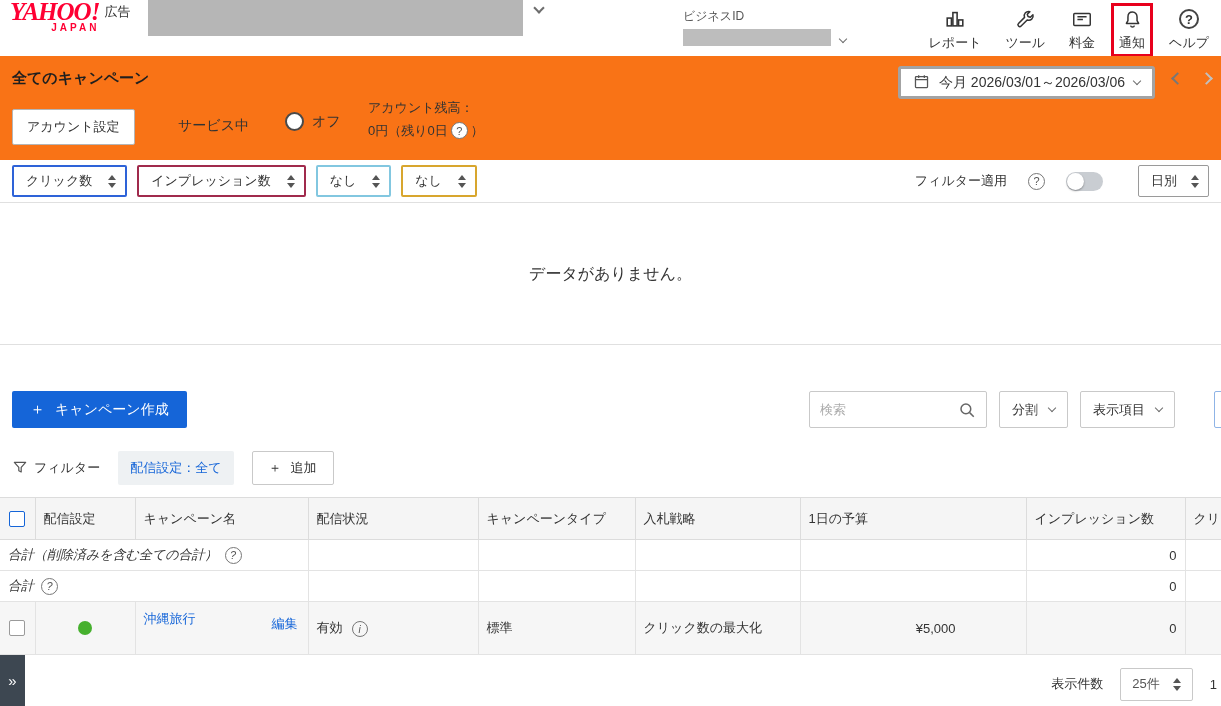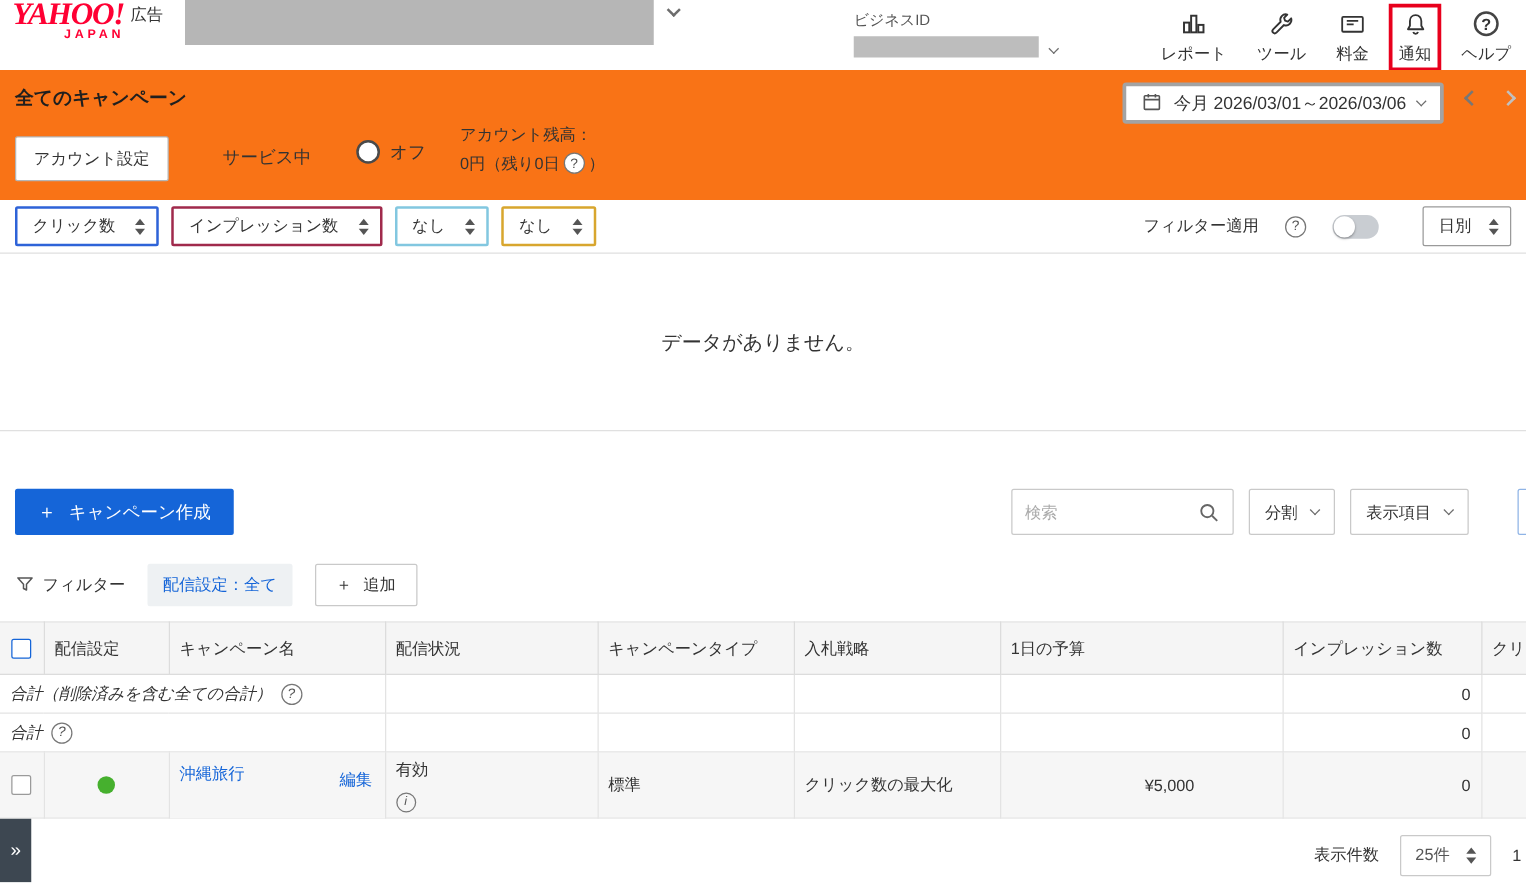--- a/index.html
+++ b/index.html
@@ -95,21 +95,21 @@
   .cb { width:16px; height:16px; border:1px solid #9a9a9a; border-radius:2px; background:#fff; display:inline-block; vertical-align:middle; cursor:pointer; }
   .cb.blue { border-color:#1565d8; }
   .num { text-align:right; }
   td.budget { padding-right:70px; }
   .total-label { display:flex; align-items:center; gap:7px; }
   .dot { width:14px; height:14px; border-radius:50%; background:#46b02e; display:block; margin:0 auto; }
   .camp-name-cell { position:relative; }
   .link { color:#1565d8; text-decoration:none; cursor:pointer; }
   .name-link { position:absolute; left:8px; top:8px; }
   .edit-link { position:absolute; right:10px; bottom:21px; }
-  .cellflex { display:flex; align-items:flex-start; gap:9px;flex-direction:column; }
+  .cellflex { display:flex; align-items:flex-end; gap:9px; }
 
   
   .pagefoot { position:absolute; top:667px; right:4px; display:flex; align-items:center; gap:17px; height:34px; }
   .rows-select { display:flex; align-items:center; gap:13px; border:1px solid #c9c9c9; border-radius:2px; background:#fff; padding:0 11px; height:33px; color:#555; cursor:pointer; }
   .page-num { font-size:13px; color:#333; }
   .expand-tab { position:absolute; left:0; top:655px; width:25px; height:51px; background:#3d4751; color:#fff; display:flex; align-items:center; justify-content:center; font-size:15px; cursor:pointer; }
 </style>
 </head>
 <body>
 

